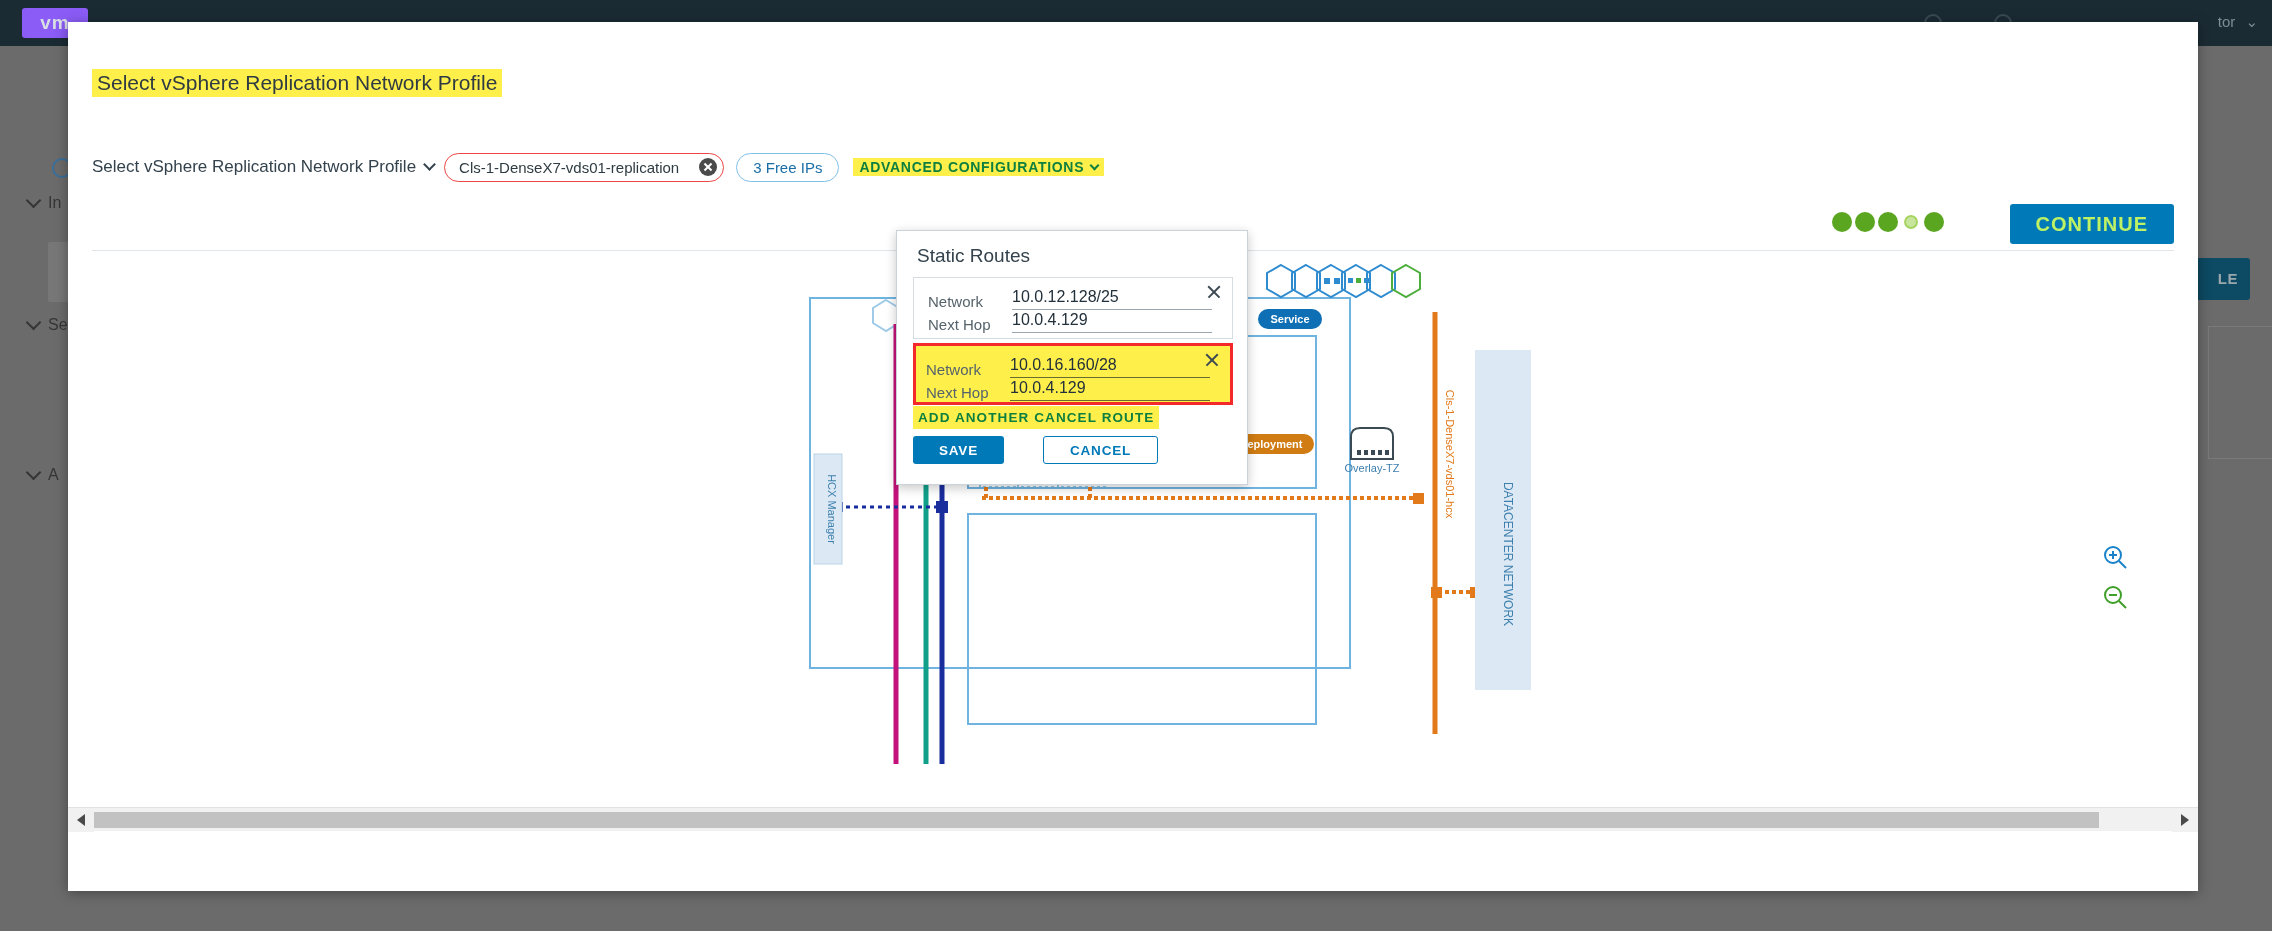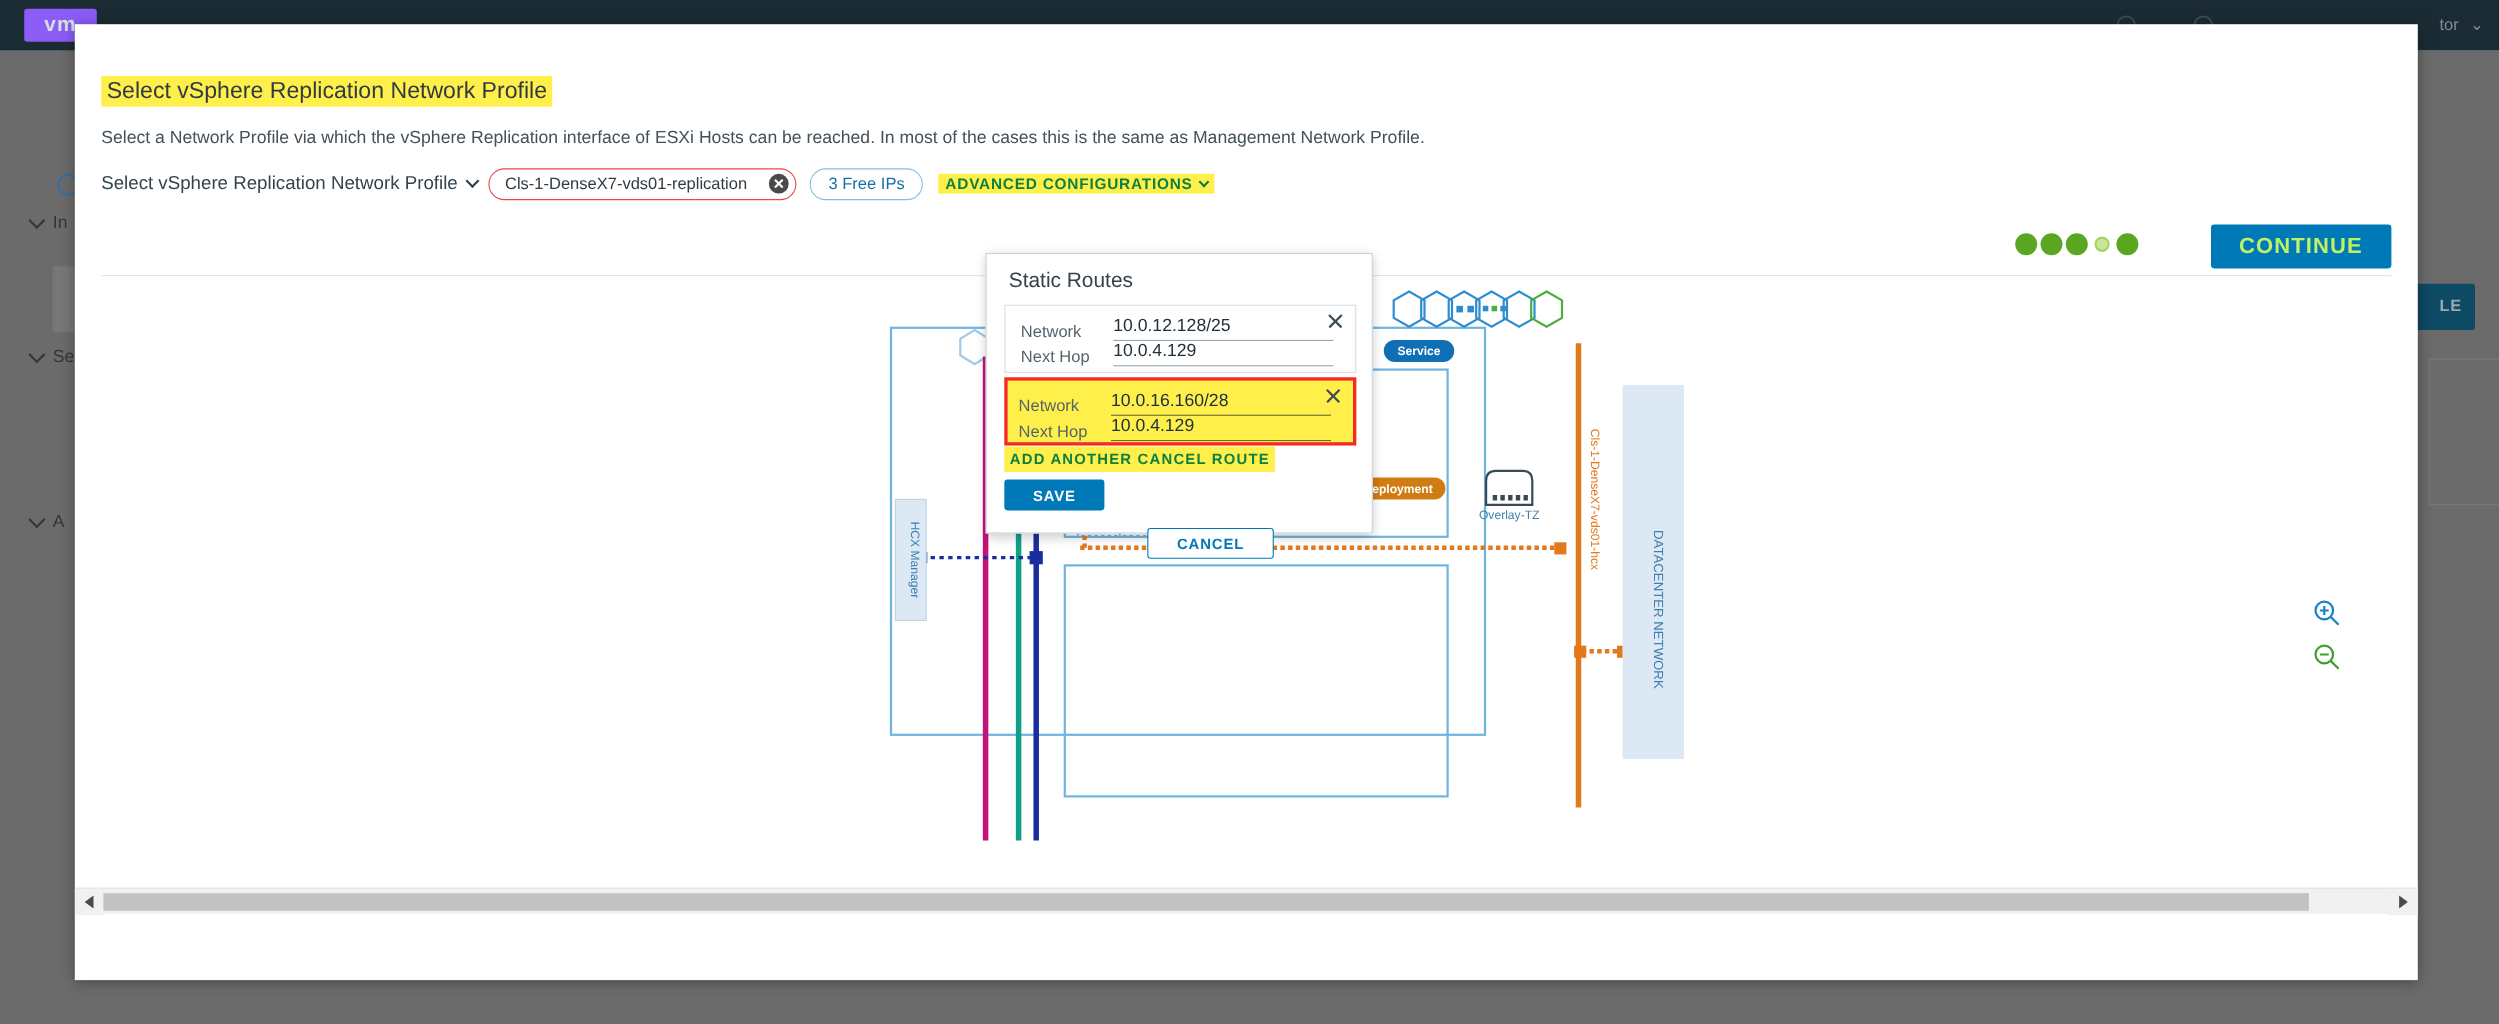--- a/index.html
+++ b/index.html
@@ -244,21 +244,21 @@
     background: #0079b8; color: #fff; border: none;
     height: 28px; padding: 0 26px; border-radius: 3px;
     font-size: 13.5px; font-weight: bold; letter-spacing: .8px;
     cursor: pointer; font-family: "Liberation Sans", sans-serif;
   }
   .btn-cancel {
     position: absolute; left: 146px; top: 205px;
     background: #fff; color: #0079b8; border: 1px solid #0079b8;
     height: 28px; padding: 0 26px; border-radius: 3px;
     font-size: 13.5px; font-weight: bold; letter-spacing: .8px;
-    cursor: pointer; font-family: "Liberation Sans", sans-serif; margin-top: 44px;
+    cursor: pointer; font-family: "Liberation Sans", sans-serif;
   }
 
   
   .hscroll {
     position: absolute; left: 0; bottom: 0; width: 2130px; height: 24px;
     background: #f1f1f1; border-top: 1px solid #e2e2e2;
     display: flex; align-items: center;
   }
   .hs-arrow {
     width: 26px; height: 24px; background: #f1f1f1;
@@ -316,21 +316,20 @@
   </div>
 </div>
 
 <div id="modal">
 
 
   <div class="modal-body">
 
     <div class="section-title">Select vSphere Replication Network Profile</div>
 
-    <div class="section-desc">Select a Network Profile via which the vSphere Replication interface of ESXi Hosts can be reached. In most of the cases this is the same as Management Network Profile.</div>
 
     <div class="profile-row">
       <span class="profile-label">Select vSphere Replication Network Profile</span>
       <span class="caret-down"></span>
 
       <span class="chip">
         <span>Cls-1-DenseX7-vds01-replication</span>
         <span class="chip-x"></span>
       </span>
 

